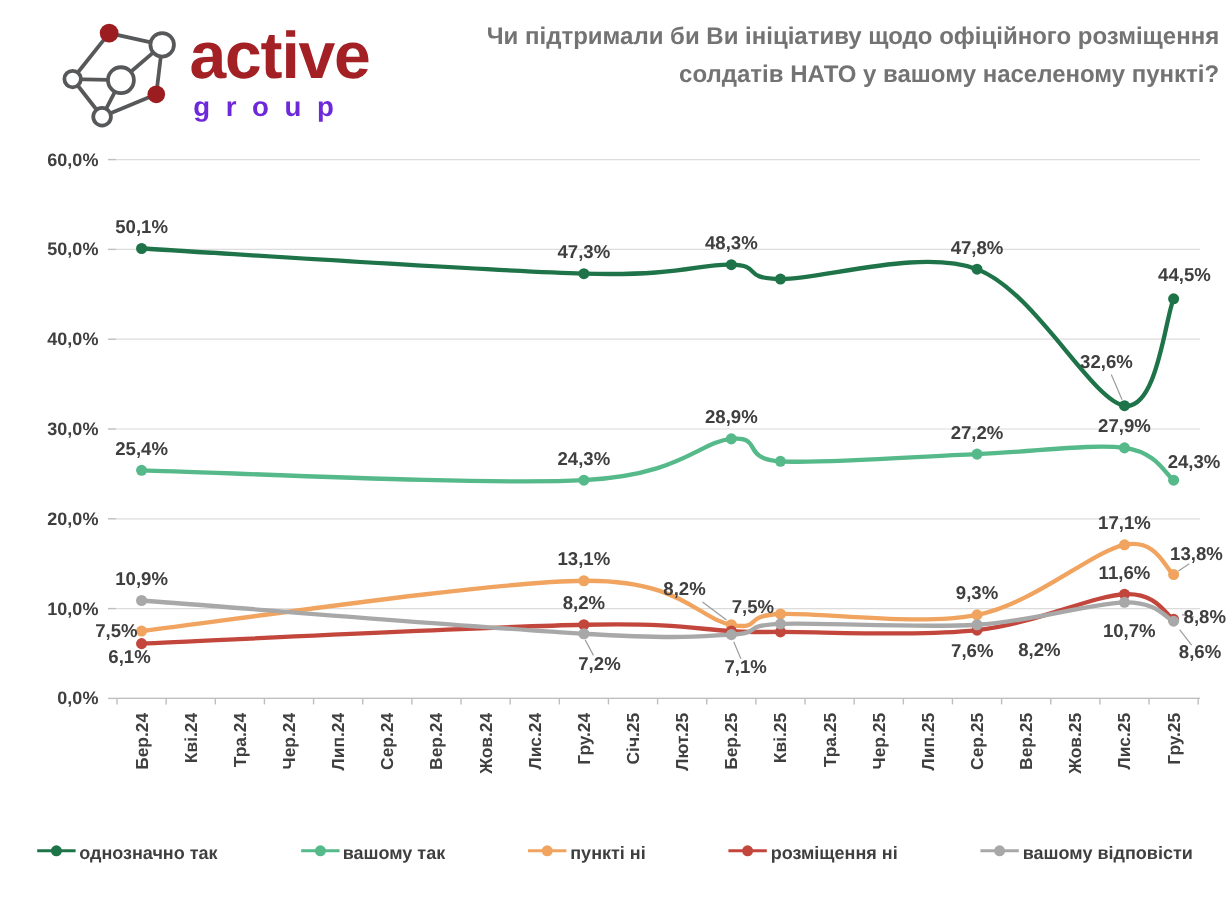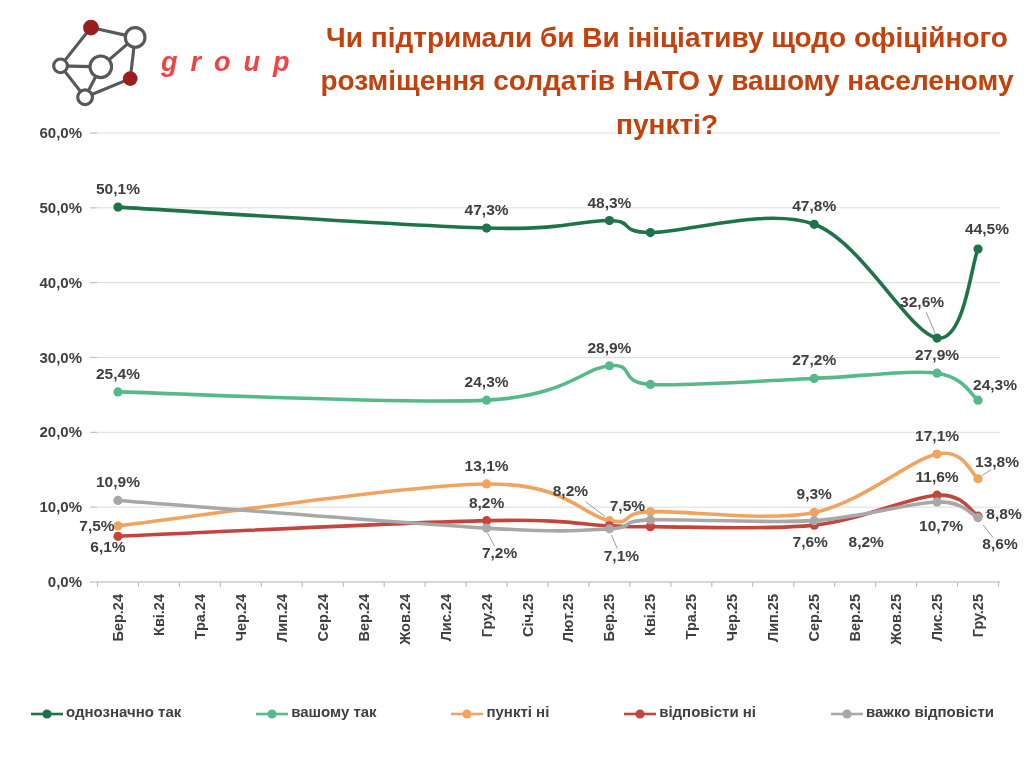--- a/index.html
+++ b/index.html
@@ -5,32 +5,32 @@
   html,body{margin:0;padding:0;}
   body{
     width:1024px;height:768px;background:#ffffff;overflow:hidden;position:relative;
     font-family:"Liberation Sans","DejaVu Sans",sans-serif;
   }
   .header{position:absolute;left:0;top:0;width:1024px;height:115px;}
   .logo{position:absolute;left:28px;top:4px;display:flex;align-items:center;}
   .logo-icon{width:122px;height:108px;}
   .wordmark{margin-left:8px;margin-top:6px;}
   .brand{font-size:55px;font-weight:bold;color:#a32025;line-height:1.0;letter-spacing:-1px;}
-  .sub{font-size:27px;font-weight:bold;color:#ef4444;letter-spacing:13px;margin-top:2px;margin-left:3px;font-style:italic;}
+  .sub{font-size:23px;font-weight:bold;color:#6d28d9;letter-spacing:13px;margin-top:2px;margin-left:3px;}
   .title{
     position:absolute;left:318px;top:16px;width:698px;margin:0;
-    text-align:center;font-size:28px;font-weight:bold;color:#c2410c;line-height:1.55;
+    text-align:right;font-size:20px;font-weight:bold;color:#737373;line-height:1.55;
   }
   .chart-wrap{position:absolute;left:0;top:0;width:1024px;height:768px;}
   .legend{
     position:absolute;left:0;top:694px;width:1024px;height:34px;
     display:flex;align-items:center;justify-content:space-between;
     padding:0 30px;box-sizing:border-box;
   }
-  .legend-item{display:flex;align-items:flex-end;gap:2px;}
+  .legend-item{display:flex;align-items:flex-start;gap:2px;}
   .legend-item span{font-size:15px;font-weight:bold;color:#3f3f3f;white-space:nowrap;}
   .legend-swatch{width:34px;height:12px;flex:0 0 auto;}
 </style>
 </head>
 <body>
 
 <div class="chart-wrap">
   <svg id="chart" width="1024" height="768" viewBox="0 0 1024 768">
       <line x1="90" y1="582" x2="97" y2="582" stroke="#bfbfbf" stroke-width="1.2"></line>
       <line x1="97" y1="582" x2="1000" y2="582" stroke="#dcdcdc" stroke-width="1"></line>
@@ -193,20 +193,21 @@
         <line x1="57" y1="95" x2="103" y2="76"></line>
       </g>
       <circle cx="63" cy="24" r="8" fill="#9c1d20"></circle>
       <circle cx="108" cy="34" r="10" fill="#ffffff" stroke="#57585a" stroke-width="3.2"></circle>
       <circle cx="32" cy="63" r="7" fill="#ffffff" stroke="#57585a" stroke-width="3.2"></circle>
       <circle cx="73" cy="64" r="11" fill="#ffffff" stroke="#57585a" stroke-width="3.2"></circle>
       <circle cx="103" cy="76" r="7.5" fill="#9c1d20"></circle>
       <circle cx="57" cy="95" r="7.5" fill="#ffffff" stroke="#57585a" stroke-width="3.2"></circle>
     </svg>
     <div class="wordmark">
+      <div class="brand">active</div>
       <div class="sub">group</div>
     </div>
   </div>
   <h1 class="title">Чи підтримали би Ви ініціативу щодо офіційного розміщення солдатів НАТО у вашому населеному пункті?</h1>
 </div>
 
 <div class="legend" id="legend">
   <div class="legend-item">
     <svg class="legend-swatch" viewBox="0 0 34 12">
         <line x1="1" y1="6" x2="33" y2="6" stroke-width="2.6" stroke="#1e7448"></line>
@@ -226,22 +227,22 @@
         <line x1="1" y1="6" x2="33" y2="6" stroke-width="2.6" stroke="#f0a460"></line>
         <circle cx="17" cy="6" r="4.6" fill="#f0a460"></circle>
       </svg>
     <span>пункті ні</span>
   </div>
   <div class="legend-item">
     <svg class="legend-swatch" viewBox="0 0 34 12">
         <line x1="1" y1="6" x2="33" y2="6" stroke-width="2.6" stroke="#c3463c"></line>
         <circle cx="17" cy="6" r="4.6" fill="#c3463c"></circle>
       </svg>
-    <span>відповісти ні</span>
+    <span>розміщення ні</span>
   </div>
   <div class="legend-item">
     <svg class="legend-swatch" viewBox="0 0 34 12">
         <line x1="1" y1="6" x2="33" y2="6" stroke-width="2.6" stroke="#a8a8a8"></line>
         <circle cx="17" cy="6" r="4.6" fill="#a8a8a8"></circle>
       </svg>
-    <span>важко відповісти</span>
+    <span>вашому відповісти</span>
   </div>
 </div>
 
 </body></html>

